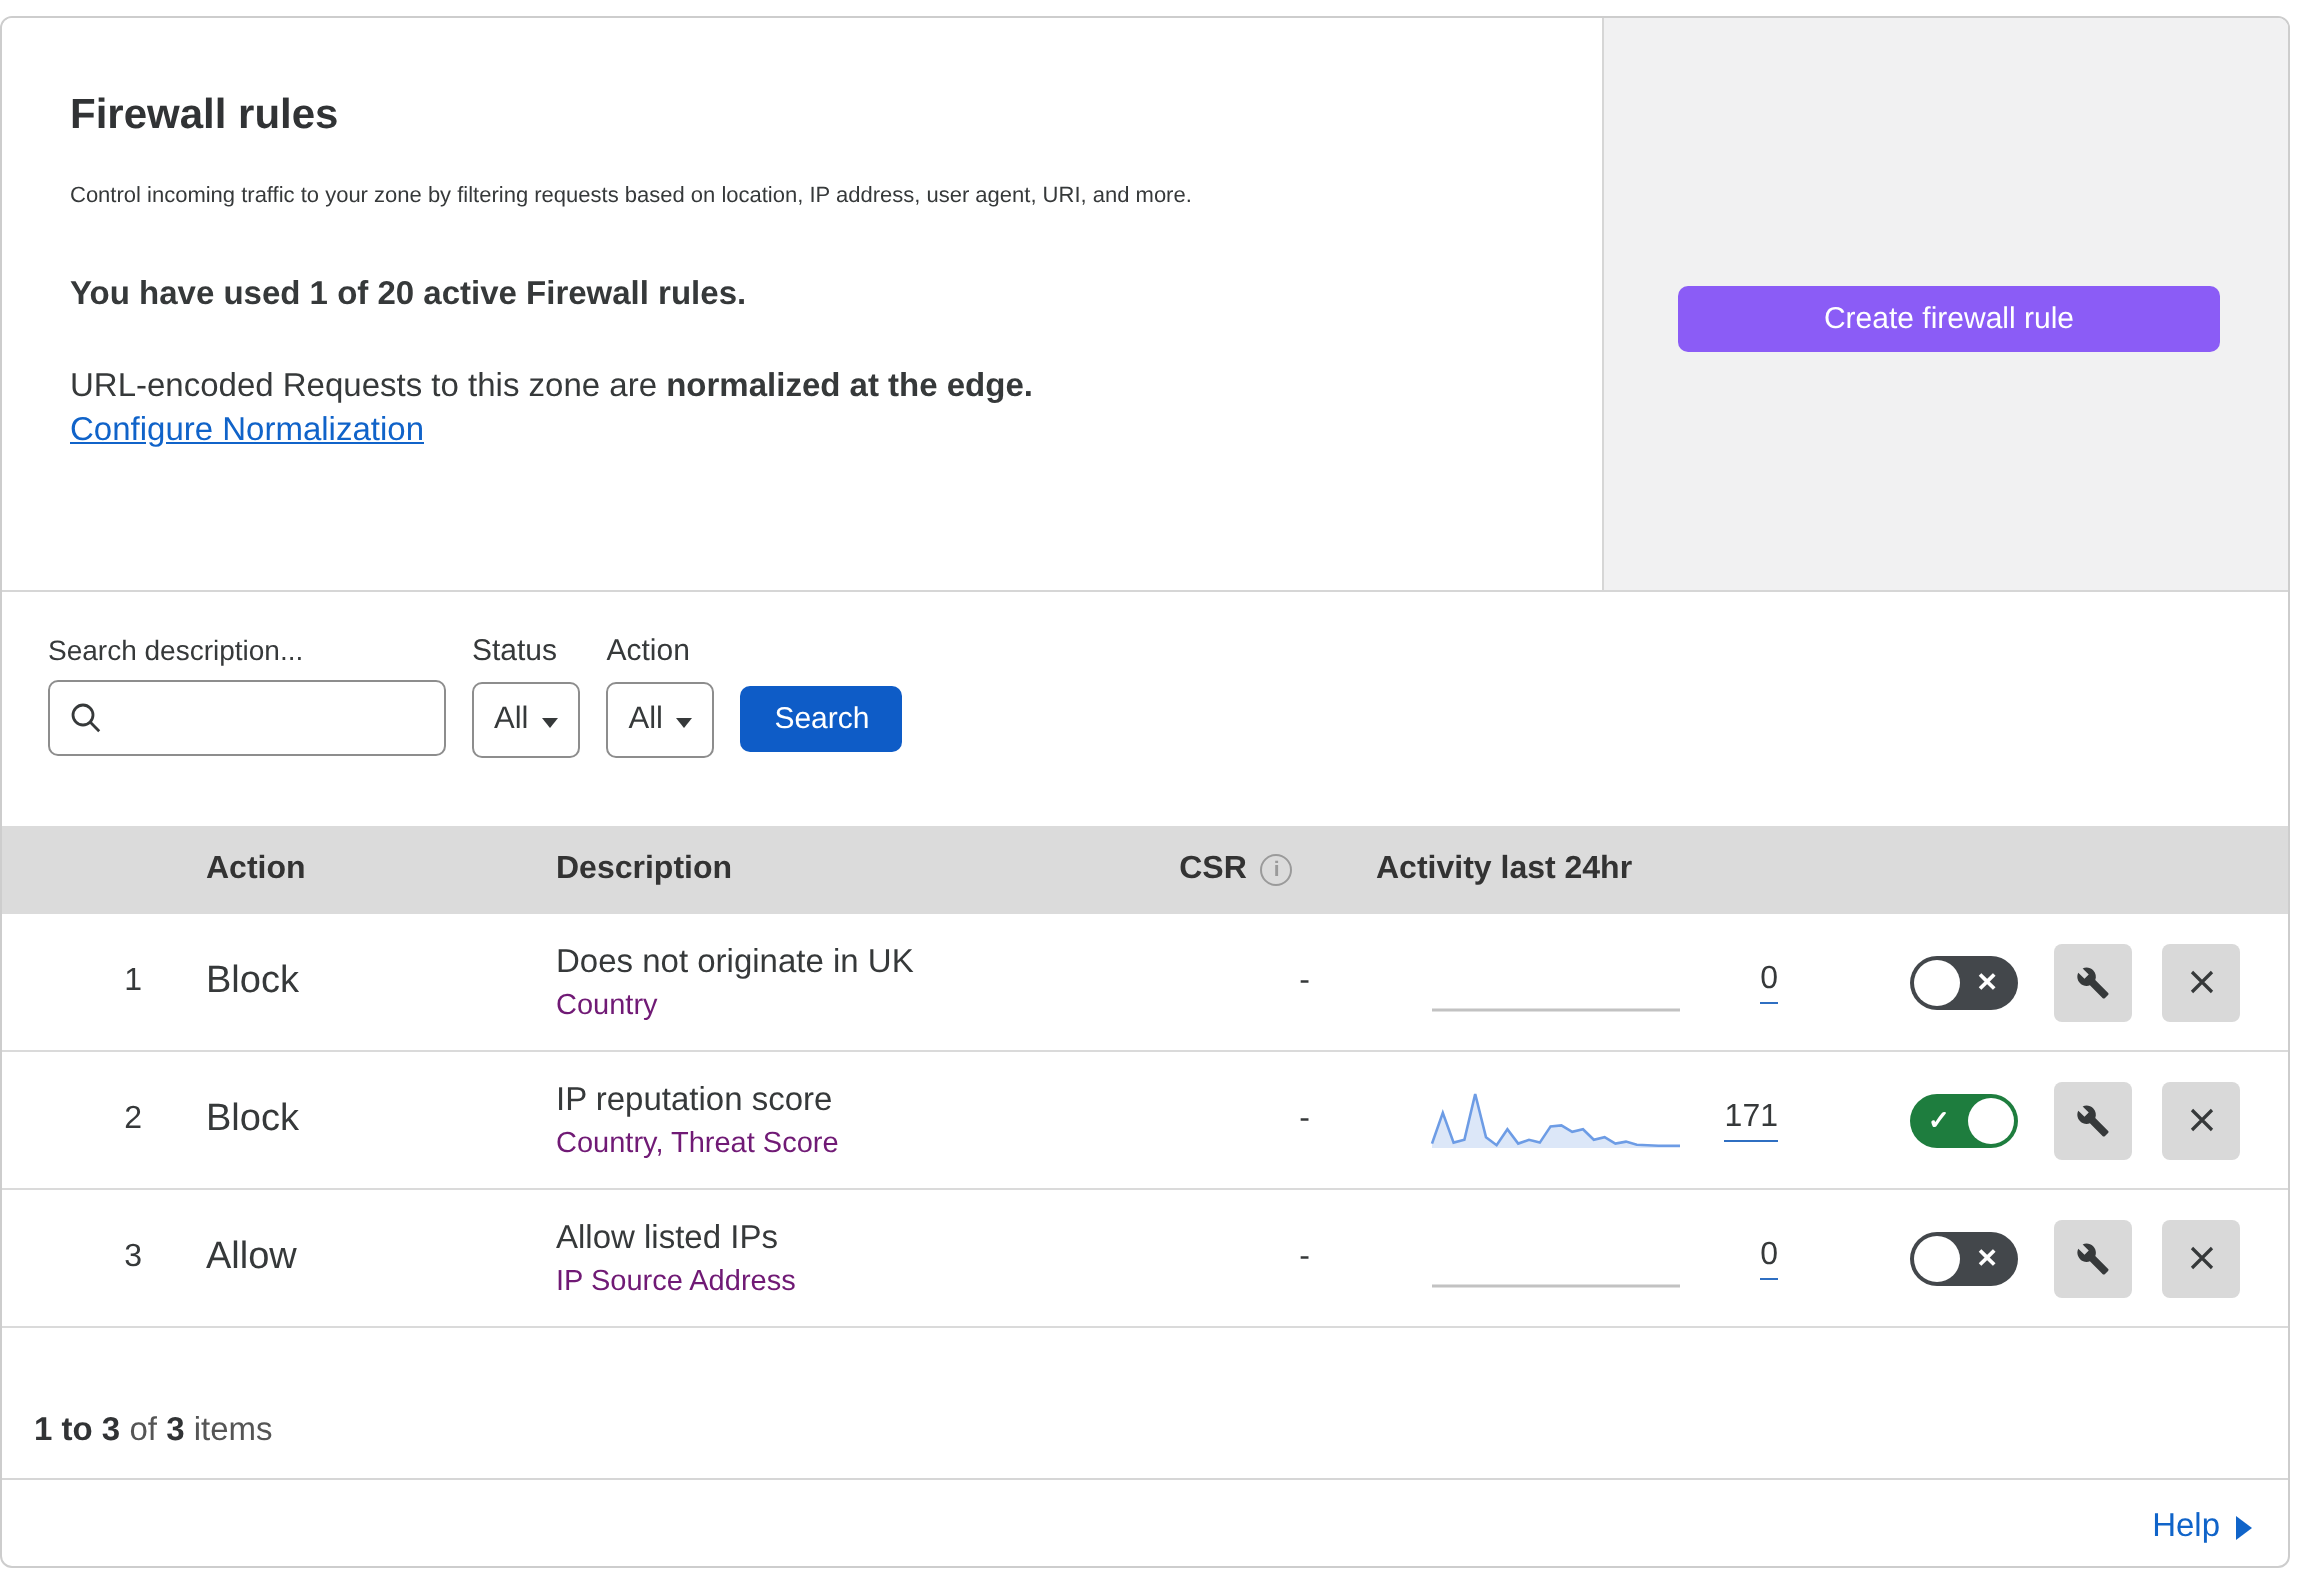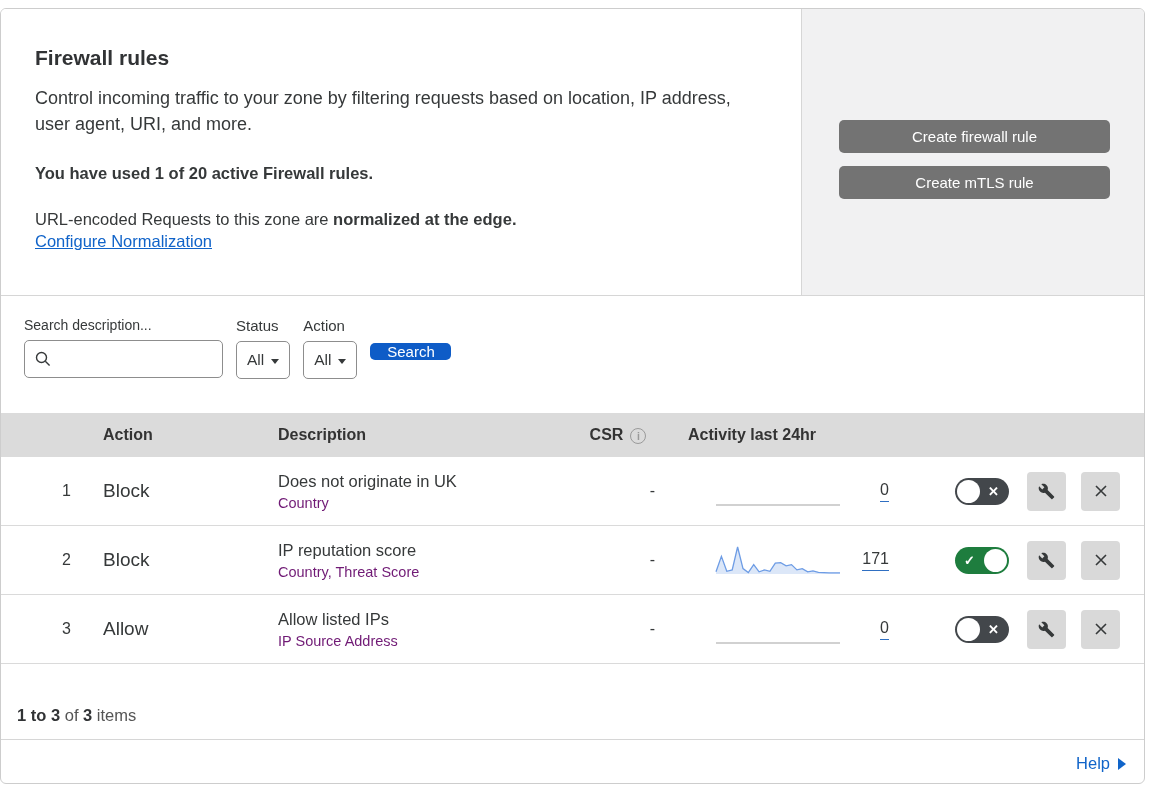--- a/index.html
+++ b/index.html
@@ -6,57 +6,57 @@
   html,body { background:#fff; width:1161px; height:791px; font-family:"Liberation Sans", sans-serif; color:#36393a; }
   .card {
     position:absolute; left:0; top:8px; width:1145px; height:776px;
     background:#fff; border:1px solid #cdcdcd; border-radius:6px; overflow:hidden;
     display:flex; flex-direction:column;
   }
   
   .top-section { display:flex; height:287px; border-bottom:1px solid #d6d6d6; flex:none; }
   .intro { flex:1; padding:37px 40px 0 34px; border-right:1px solid #d6d6d6; background:#fff; }
   .intro h1 { font-size:21px; font-weight:700; margin-bottom:15px; color:#313335; }
-  .intro .desc { font-size:18px; line-height:26px; max-width:720px; margin-bottom:27px; }
+  .intro .desc { font-size:11px; line-height:26px; max-width:720px; margin-bottom:27px; }
   .intro .usage { font-size:16.5px; font-weight:700; margin-bottom:27px; }
   .intro .norm { font-size:16.5px; margin-bottom:3px; }
   .intro .norm b { font-weight:700; }
   .link { color:#1063c9; text-decoration:underline; font-size:16.5px; cursor:pointer; }
   .cta-panel { width:342px; background:#f1f1f2; display:flex; flex-direction:column; justify-content:center; padding:14px 34px 0 37px; gap:13px; flex:none; }
   .btn-primary {
-    display:block; width:100%; height:33px; background:#737373; color:#fff; border:none;
+    display:block; width:100%; height:33px; background:#8b5cf6; color:#fff; border:none;
     border-radius:5px; font-size:15px; font-family:inherit; cursor:pointer;
   }
   
   .filter-section { height:117px; padding:21px 18px 0 23px; display:flex; align-items:flex-start; flex:none; }
   .fgroup { display:flex; flex-direction:column; margin-right:13px; }
   .flabel { font-size:14px; margin-bottom:7px; color:#36393a; }
   .flabel.big { font-size:15px; }
   .search-box { position:relative; width:199px; }
   .search-box input {
     width:199px; height:38px; border:1px solid #8d8d8d; border-radius:5px;
     padding:0 10px 0 36px; font-size:15px; font-family:inherit; color:#36393a; background:#fff;
   }
   .search-box .mag { position:absolute; left:10px; top:10px; }
   .select-box {
     height:38px; border:1px solid #8d8d8d; border-radius:5px; background:#fff;
     display:flex; align-items:center; padding:12px 10px; gap:7px; font-size:15.5px; cursor:pointer;
   }
   .caret { width:0; height:0; border-left:4.5px solid transparent; border-right:4.5px solid transparent; border-top:5.5px solid #36393a; margin-top:2px; }
-  .search-btn { margin-top:26px; height:17px; width:81px; background:#0e5cc7; color:#fff; border:none; border-radius:5px; font-size:15px; font-family:inherit; cursor:pointer; }
+  .search-btn { margin-top:26px; height:33px; width:81px; background:#0e5cc7; color:#fff; border:none; border-radius:5px; font-size:15px; font-family:inherit; cursor:pointer; }
   .ordering-btn {
     margin-left:auto; margin-top:23px; height:38px; padding:0 20px 0 16px; background:#d9d9d9; border:none; border-radius:5px;
     display:flex; align-items:center; gap:9px; font-size:16px; font-family:inherit; color:#36393a; cursor:pointer;
   }
   
   .t-header, .t-row { display:grid; grid-template-columns:90px 167px 315px 90px 250px 1fr; align-items:center; }
   .t-header { height:44px; background:#dbdbdb; font-weight:700; font-size:16px; color:#333; flex:none; }
   .h-action { grid-column:2; padding-left:12px; }
   .h-desc { grid-column:3; padding-left:20px; }
-  .h-csr { grid-column:4; text-align:center; display:flex; align-items:flex-end; justify-content:center; gap:7px; }
+  .h-csr { grid-column:4; text-align:center; display:flex; align-items:center; justify-content:center; gap:7px; }
   .h-activity { grid-column:5; padding-left:25px; }
   .info-circle {
     width:16px; height:16px; border:1.3px solid #9a9a9a; border-radius:50%; color:#9a9a9a;
     font-size:10.5px; font-weight:600; display:inline-flex; align-items:center; justify-content:center; cursor:pointer; font-style:normal;
   }
   .t-row { height:69px; border-bottom:1px solid #dadada; background:#fff; }
   .c-num { text-align:right; padding-right:20px; font-size:16px; }
   .c-action { padding-left:12px; font-size:19px; }
   .c-desc { padding-left:20px; }
   .desc-main { font-size:16.5px; margin-bottom:4px; }
@@ -95,21 +95,20 @@
   <div class="top-section">
     <div class="intro">
       <h1>Firewall rules</h1>
       <p class="desc">Control incoming traffic to your zone by filtering requests based on location, IP address, user agent, URI, and more.</p>
       <p class="usage">You have used 1 of 20 active Firewall rules.</p>
       <p class="norm"><span>URL-encoded Requests to this zone are </span><b>normalized at the edge.</b></p>
       <a class="link">Configure Normalization</a>
     </div>
     <div class="cta-panel">
       <button class="btn-primary">Create firewall rule</button>
-      <button class="btn-primary">Create mTLS rule</button>
     </div>
   </div>
 
   <div class="filter-section">
     <div class="fgroup">
       <span class="flabel">Search description...</span>
       <div class="search-box">
         <span class="mag">
           <svg width="18" height="18" viewBox="0 0 18 18">
               <circle cx="7.5" cy="7.5" r="5" fill="none" stroke="#36393a" stroke-width="1.4"></circle>

